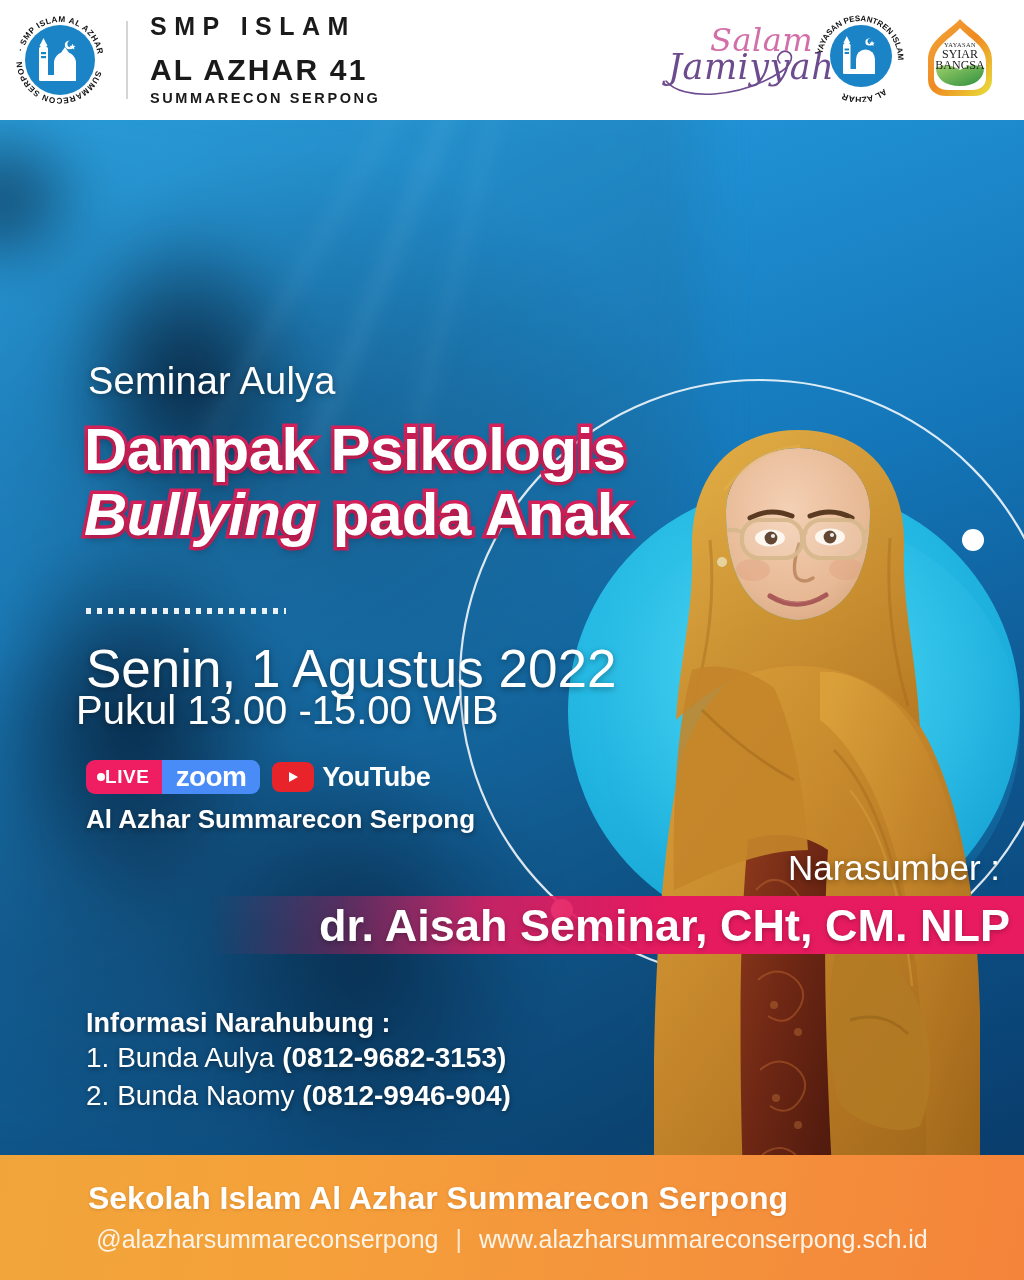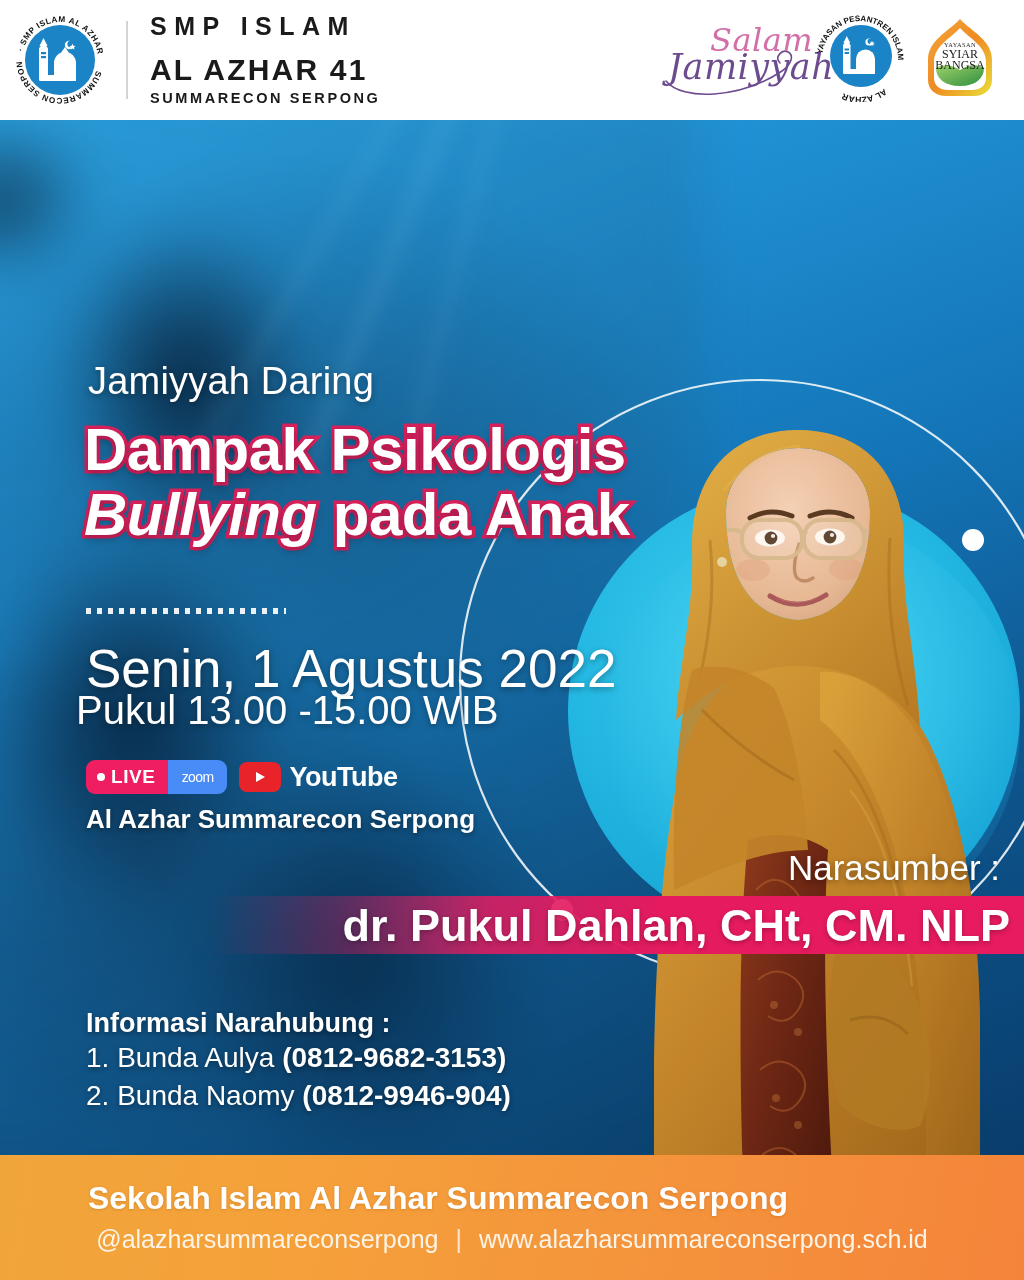--- a/index.html
+++ b/index.html
@@ -136,27 +136,27 @@
   }
   .time {
     position:absolute; left:76px; top:568px;
     font-size:40px; font-weight:400; color:#ffffff;
     text-shadow:0 2px 6px rgba(0,0,0,0.35);
   }
 
   .badges { position:absolute; left:86px; top:640px; display:flex; align-items:center; gap:12px; }
   .pill { display:flex; align-items:center; border-radius:9px; overflow:hidden; height:34px; }
   .pill .live {
-    display:flex; align-items:center; gap:6px;
+    display:flex; align-items:center; gap:0;
     background:#ef1e63; color:#fff; font-size:19px; font-weight:700;
     padding:0 12px 0 11px; height:34px; letter-spacing:0.6px;
   }
   .pill .live .dot { width:8px; height:8px; border-radius:50%; background:#fff; display:block; }
   .pill .zoom {
-    background:#4a8cf7; color:#fff; font-size:14px; font-weight:400;
+    background:#4a8cf7; color:#fff; font-size:28px; font-weight:700;
     padding:0 14px; height:34px; display:flex; align-items:center; letter-spacing:-0.6px;
   }
   .yt { display:flex; align-items:center; gap:8px; }
   .yt .ytbtn {
     width:42px; height:30px; border-radius:8px; background:#e8232a;
     display:flex; align-items:center; justify-content:center;
   }
   .yt .ytlabel { color:#ffffff; font-size:27px; font-weight:700; letter-spacing:-0.5px; }
 
   .channel {
@@ -439,21 +439,21 @@
       <path d="M126 70 q34 -42 76 -44" fill="none" stroke="#e8b95a" stroke-width="3" opacity="0.35"></path>
 
       <path d="M94 250 C80 300, 74 380, 76 470 C120 450, 160 430, 210 430 C206 370, 196 310, 176 268 C150 248, 118 242, 94 250 Z" fill="#c4852a" opacity="0.9"></path>
       <path d="M104 290 q44 44 92 70" fill="none" stroke="#9c6318" stroke-width="3" opacity="0.45"></path>
 
       <circle cx="124" cy="142" r="5" fill="#e8d8a8" opacity="0.9"></circle>
     </svg>
 
     <div class="content">
 
-      <div class="kicker">Jamiyyah Daring</div>
+      <div class="kicker">Seminar Aulya</div>
 
       <div class="title">
         <div>Dampak Psikologis</div>
         <div><span class="ital">Bullying</span><span> pada Anak</span></div>
       </div>
 
       <div class="dots-div"></div>
 
       <div class="date">Senin, 1 Agustus 2022</div>
       <div class="time">Pukul 13.00 -15.00 WIB</div>
@@ -473,21 +473,21 @@
             </svg>
           </span>
           <span class="ytlabel">YouTube</span>
         </div>
       </div>
 
       <div class="channel">Al Azhar Summarecon Serpong</div>
 
       <div class="narasumber-label">Narasumber :</div>
       <div class="name-band"></div>
-      <div class="name-text">dr. Pukul Dahlan, CHt, CM. NLP</div>
+      <div class="name-text">dr. Aisah Seminar, CHt, CM. NLP</div>
 
       <div class="info-title">Informasi Narahubung :</div>
       <div class="info-l1"><span>1. Bunda Aulya </span><b>(0812-9682-3153)</b></div>
       <div class="info-l2"><span>2. Bunda Naomy </span><b>(0812-9946-904)</b></div>
     </div>
   </div>
 
   <div class="footer">
     <div class="f1">Sekolah Islam Al Azhar Summarecon Serpong</div>
     <div class="f2">

